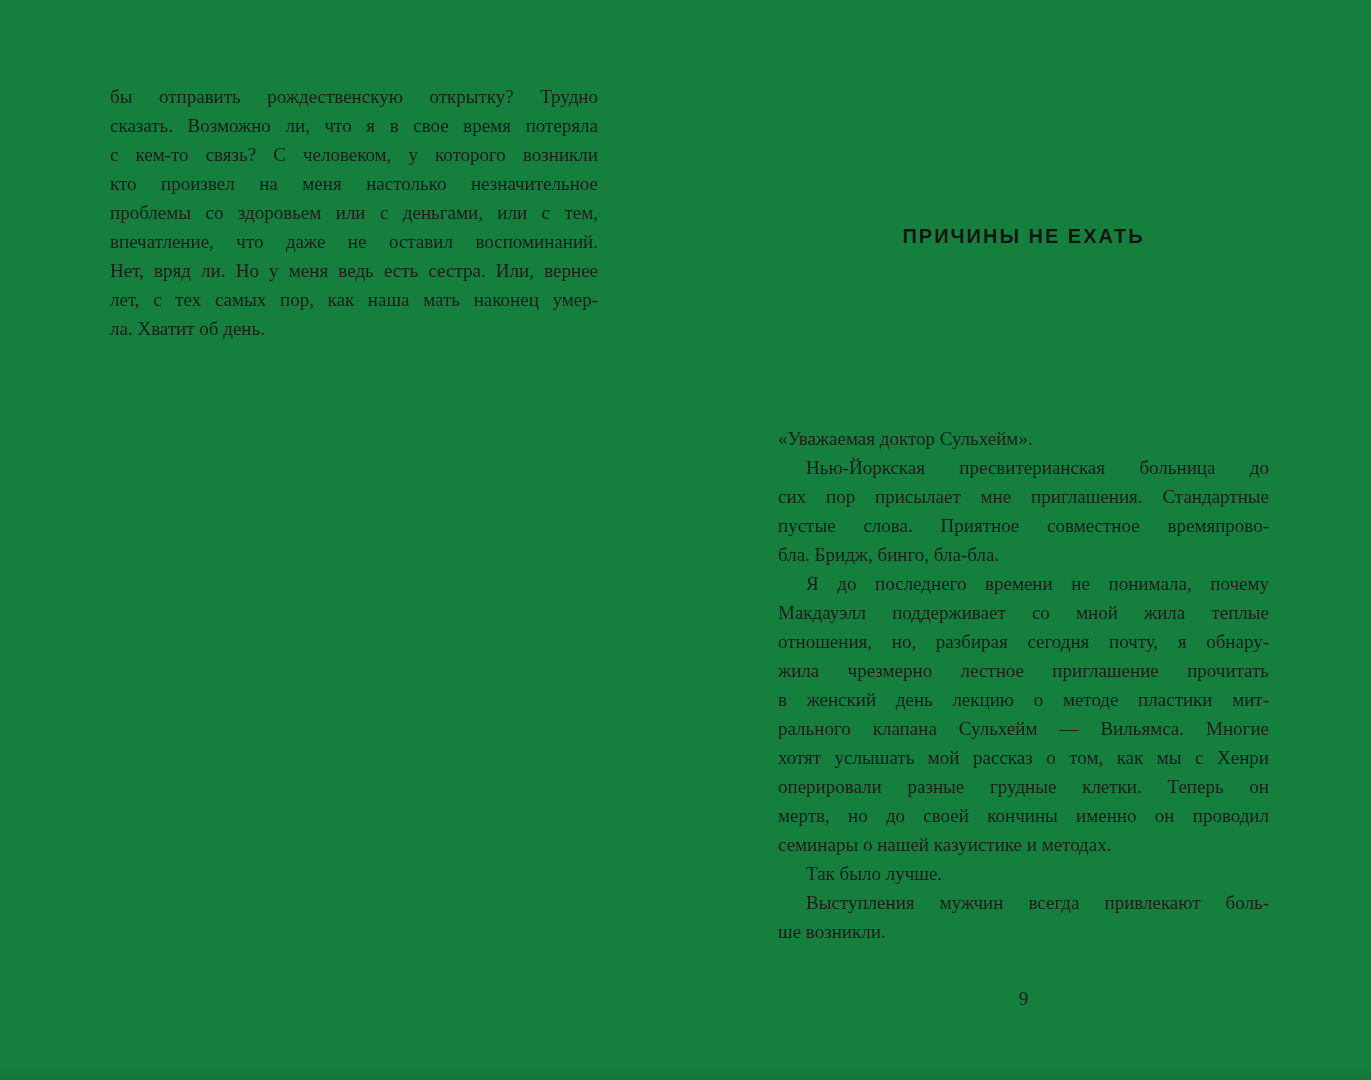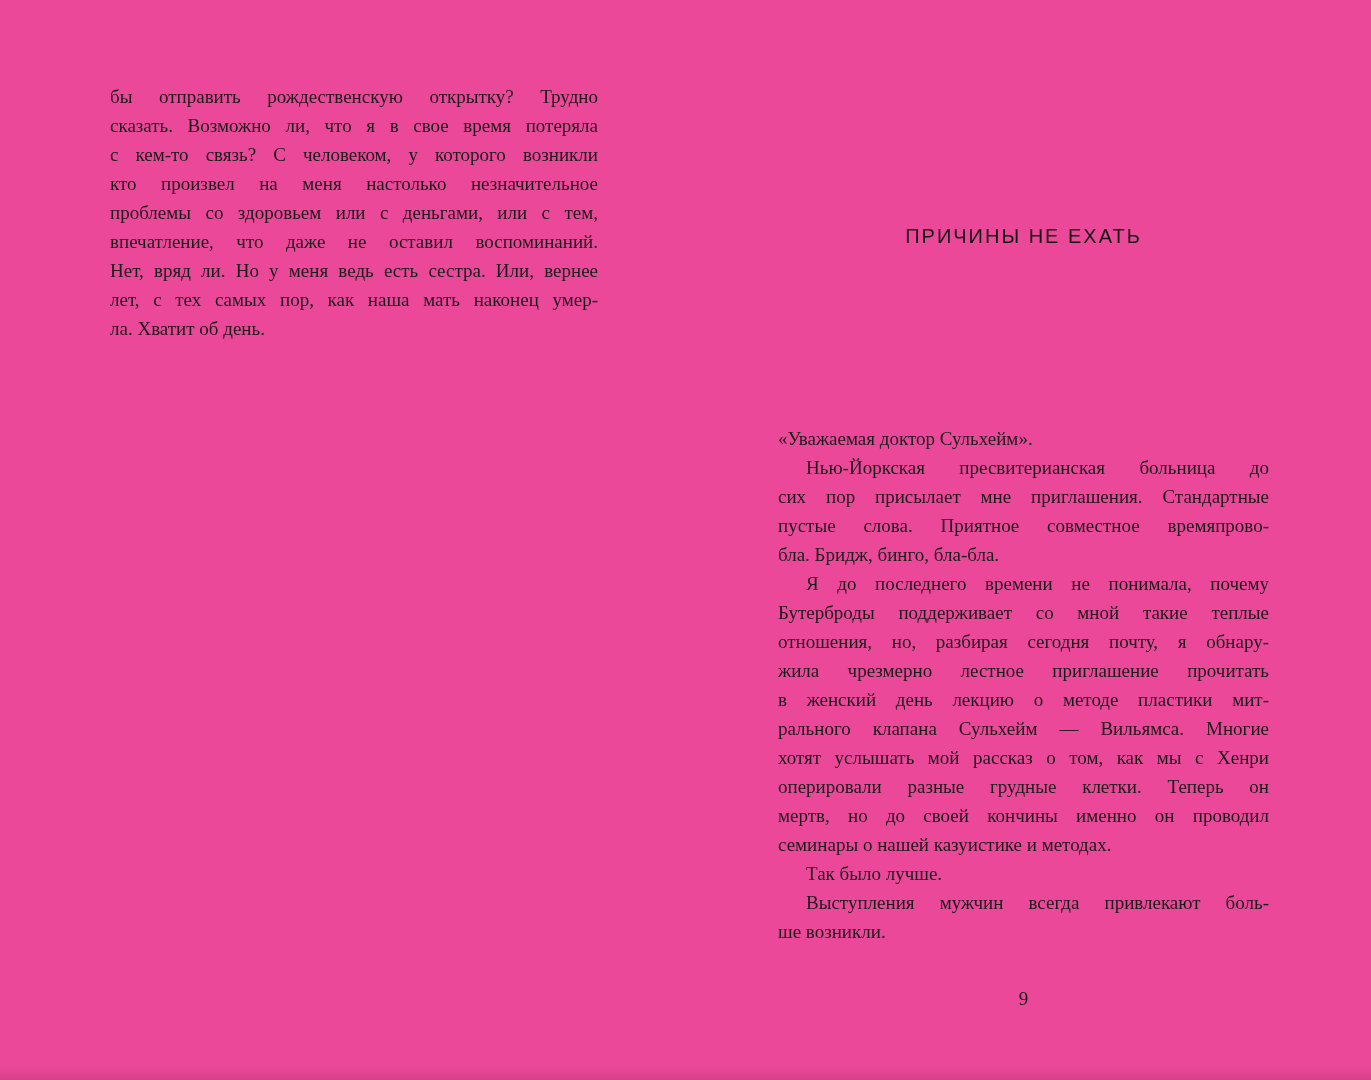--- a/index.html
+++ b/index.html
@@ -1,21 +1,21 @@
 <!DOCTYPE html>
 <html><head>
 <meta charset="utf-8">
 <style>
   * { margin: 0; padding: 0; box-sizing: border-box; }
   html, body { background: #ffffff; }
   .spread {
     position: relative;
     width: 1371px;
     height: 1080px;
-    background: #ec4899;
+    background: #15803d;
     overflow: hidden;
     font-family: "Liberation Serif", "DejaVu Serif", serif;
     color: #1b1b1b;
   }
   .col {
     position: absolute;
     font-size: 19px;
     line-height: 29px;
   }
   .col-left  { left: 110px; top: 82px;  width: 488px; }
@@ -26,21 +26,21 @@
   }
   .line.just { text-align-last: justify; }
   .line.indent { text-indent: 28px; }
   .chapter-title {
     position: absolute;
     left: 778px;
     top: 224px;
     width: 491px;
     text-align: center;
     font-family: "Liberation Sans", "DejaVu Sans", sans-serif;
-    font-weight: 400;
+    font-weight: 700;
     font-size: 20px;
     line-height: 24px;
     letter-spacing: 2px;
     color: #141414;
   }
   .page-number {
     position: absolute;
     left: 778px;
     top: 988px;
     width: 491px;
@@ -81,21 +81,21 @@
   <div class="chapter-title">ПРИЧИНЫ НЕ ЕХАТЬ</div>
 
   <div class="col col-right">
 
   <div class="line">«Уважаемая доктор Сульхейм».</div>
       <div class="line just indent">Нью-Йоркская пресвитерианская больница до</div>
       <div class="line just">сих пор присылает мне приглашения. Стандартные</div>
       <div class="line just">пустые слова. Приятное совместное времяпрово-</div>
       <div class="line">бла. Бридж, бинго, бла-бла.</div>
       <div class="line just indent">Я до последнего времени не понимала, почему</div>
-      <div class="line just">Бутерброды поддерживает со мной такие теплые</div>
+      <div class="line just">Макдауэлл поддерживает со мной жила теплые</div>
       <div class="line just">отношения, но, разбирая сегодня почту, я обнару-</div>
       <div class="line just">жила чрезмерно лестное приглашение прочитать</div>
       <div class="line just">в женский день лекцию о методе пластики мит-</div>
       <div class="line just">рального клапана Сульхейм — Вильямса. Многие</div>
       <div class="line just">хотят услышать мой рассказ о том, как мы с Хенри</div>
       <div class="line just">оперировали разные грудные клетки. Теперь он</div>
       <div class="line just">мертв, но до своей кончины именно он проводил</div>
       <div class="line">семинары о нашей казуистике и методах.</div>
       <div class="line indent">Так было лучше.</div>
       <div class="line just indent">Выступления мужчин всегда привлекают боль-</div>

